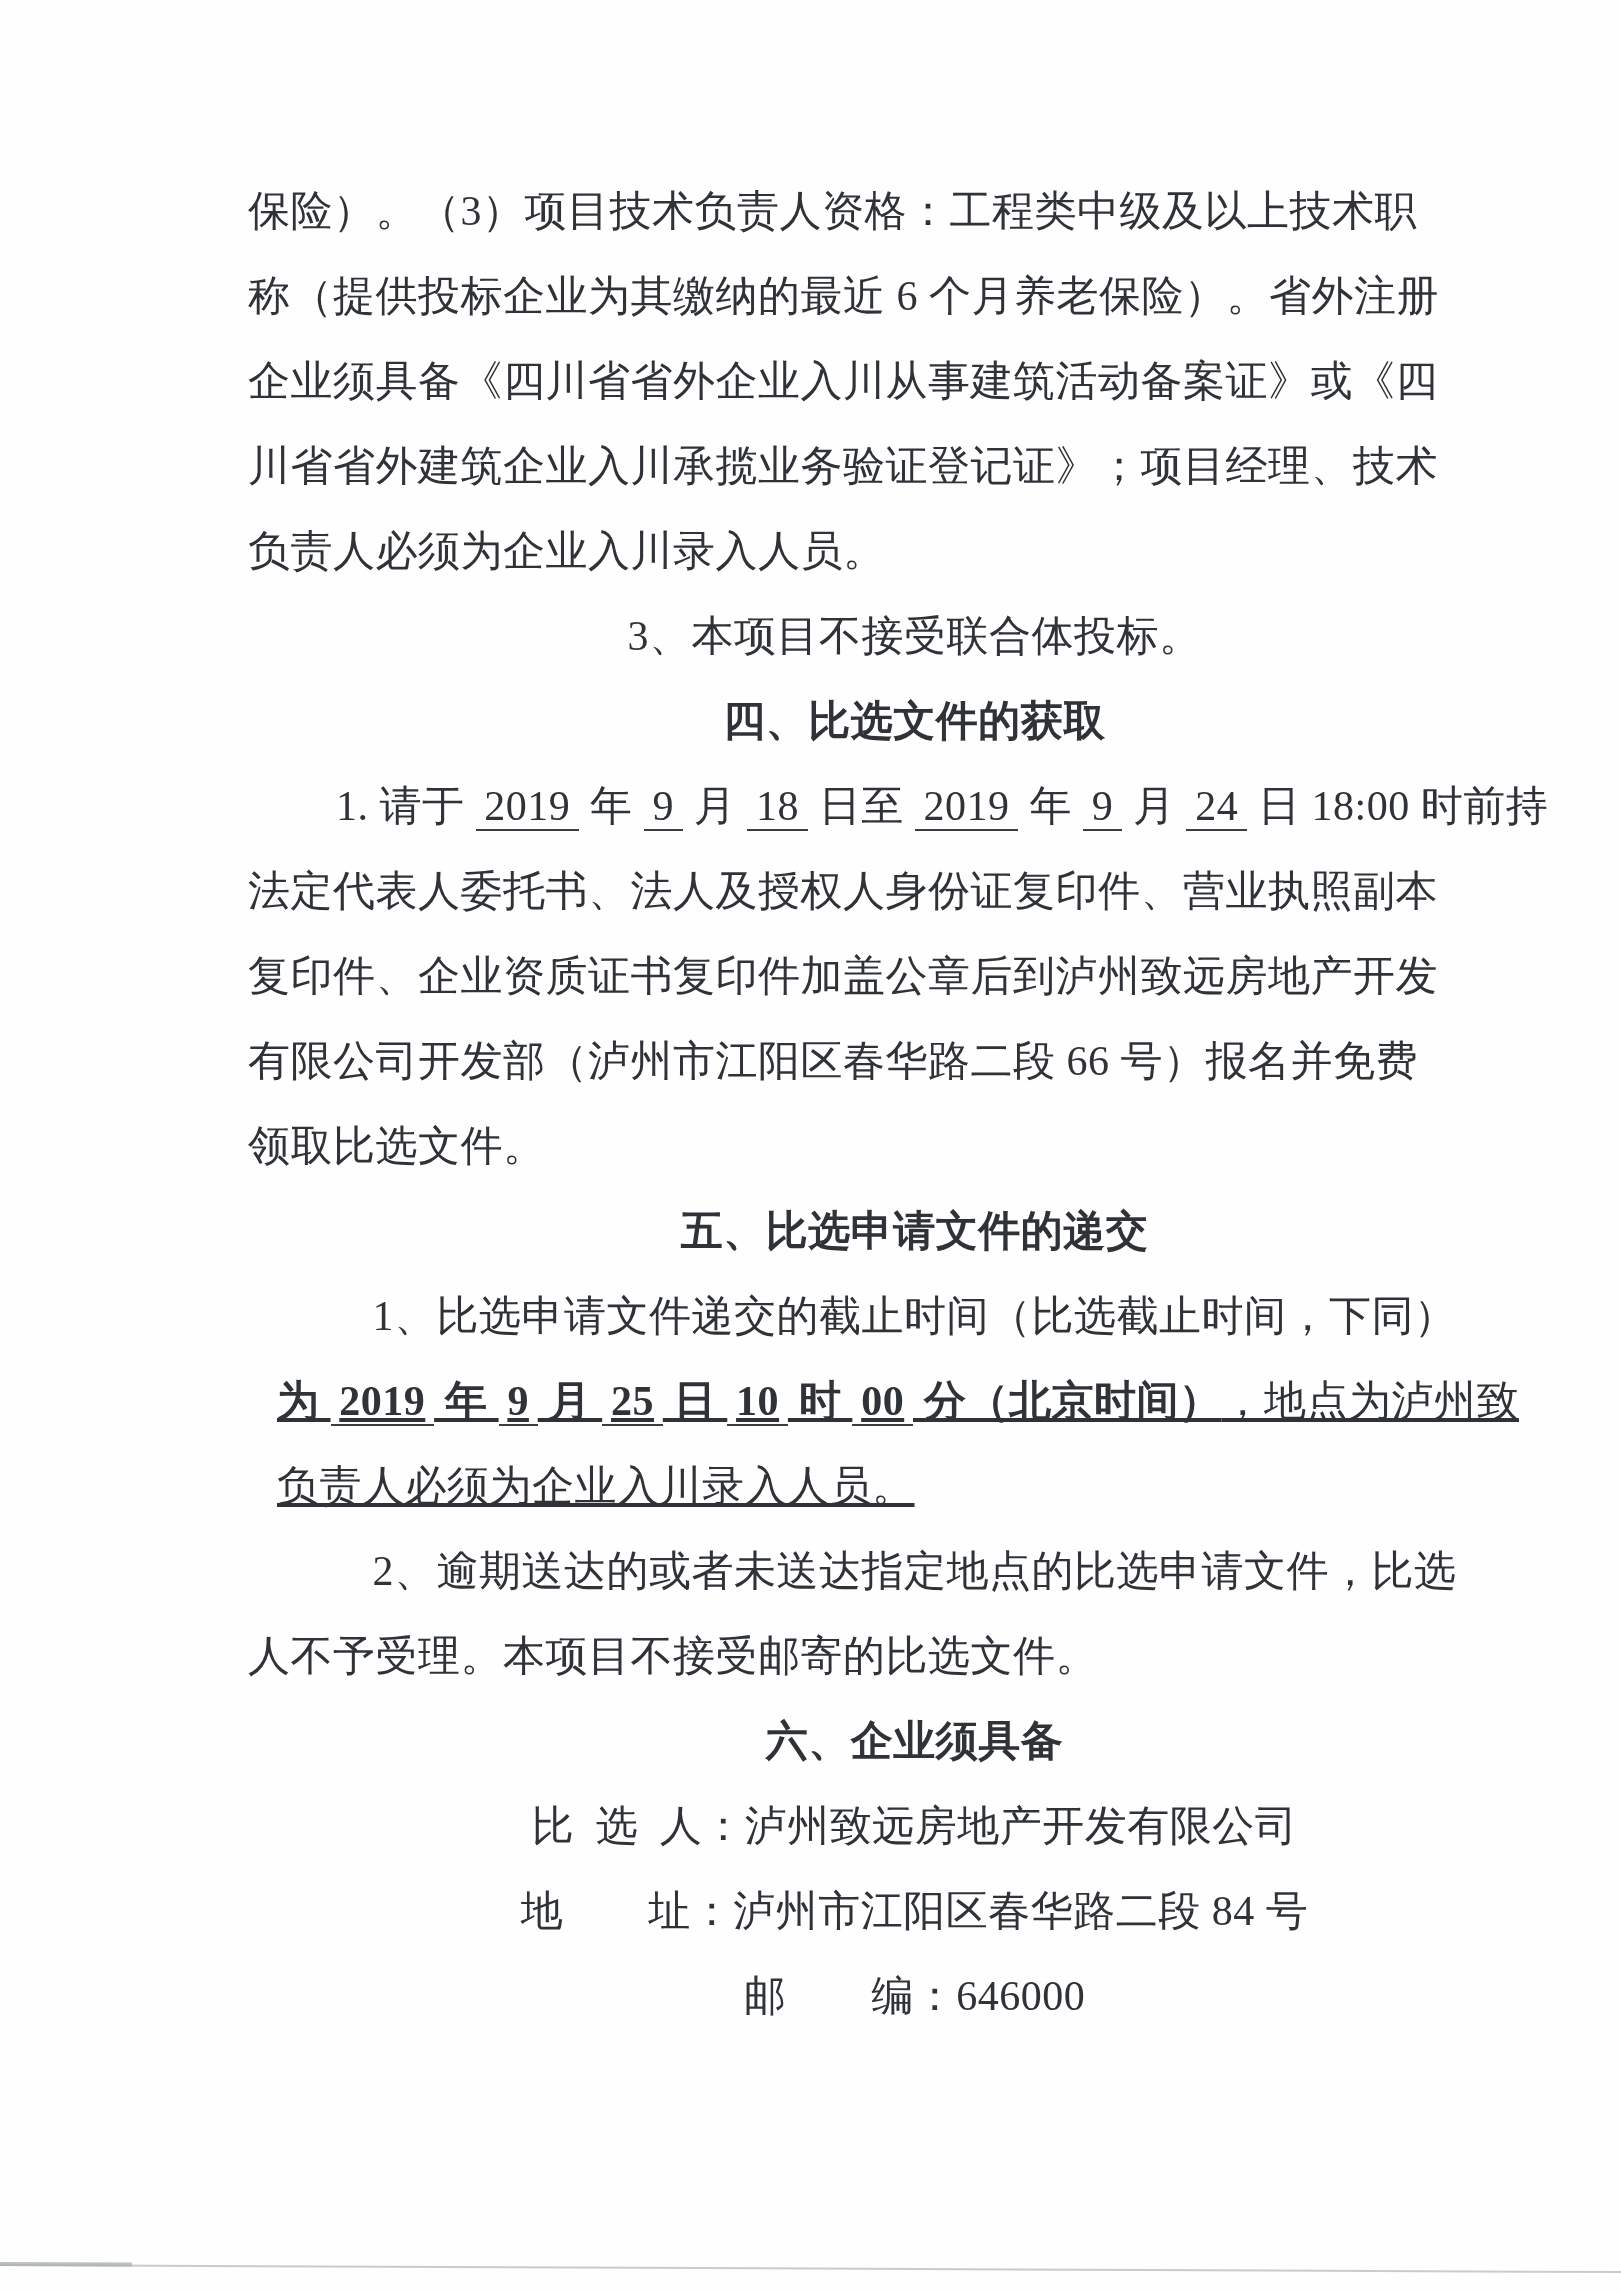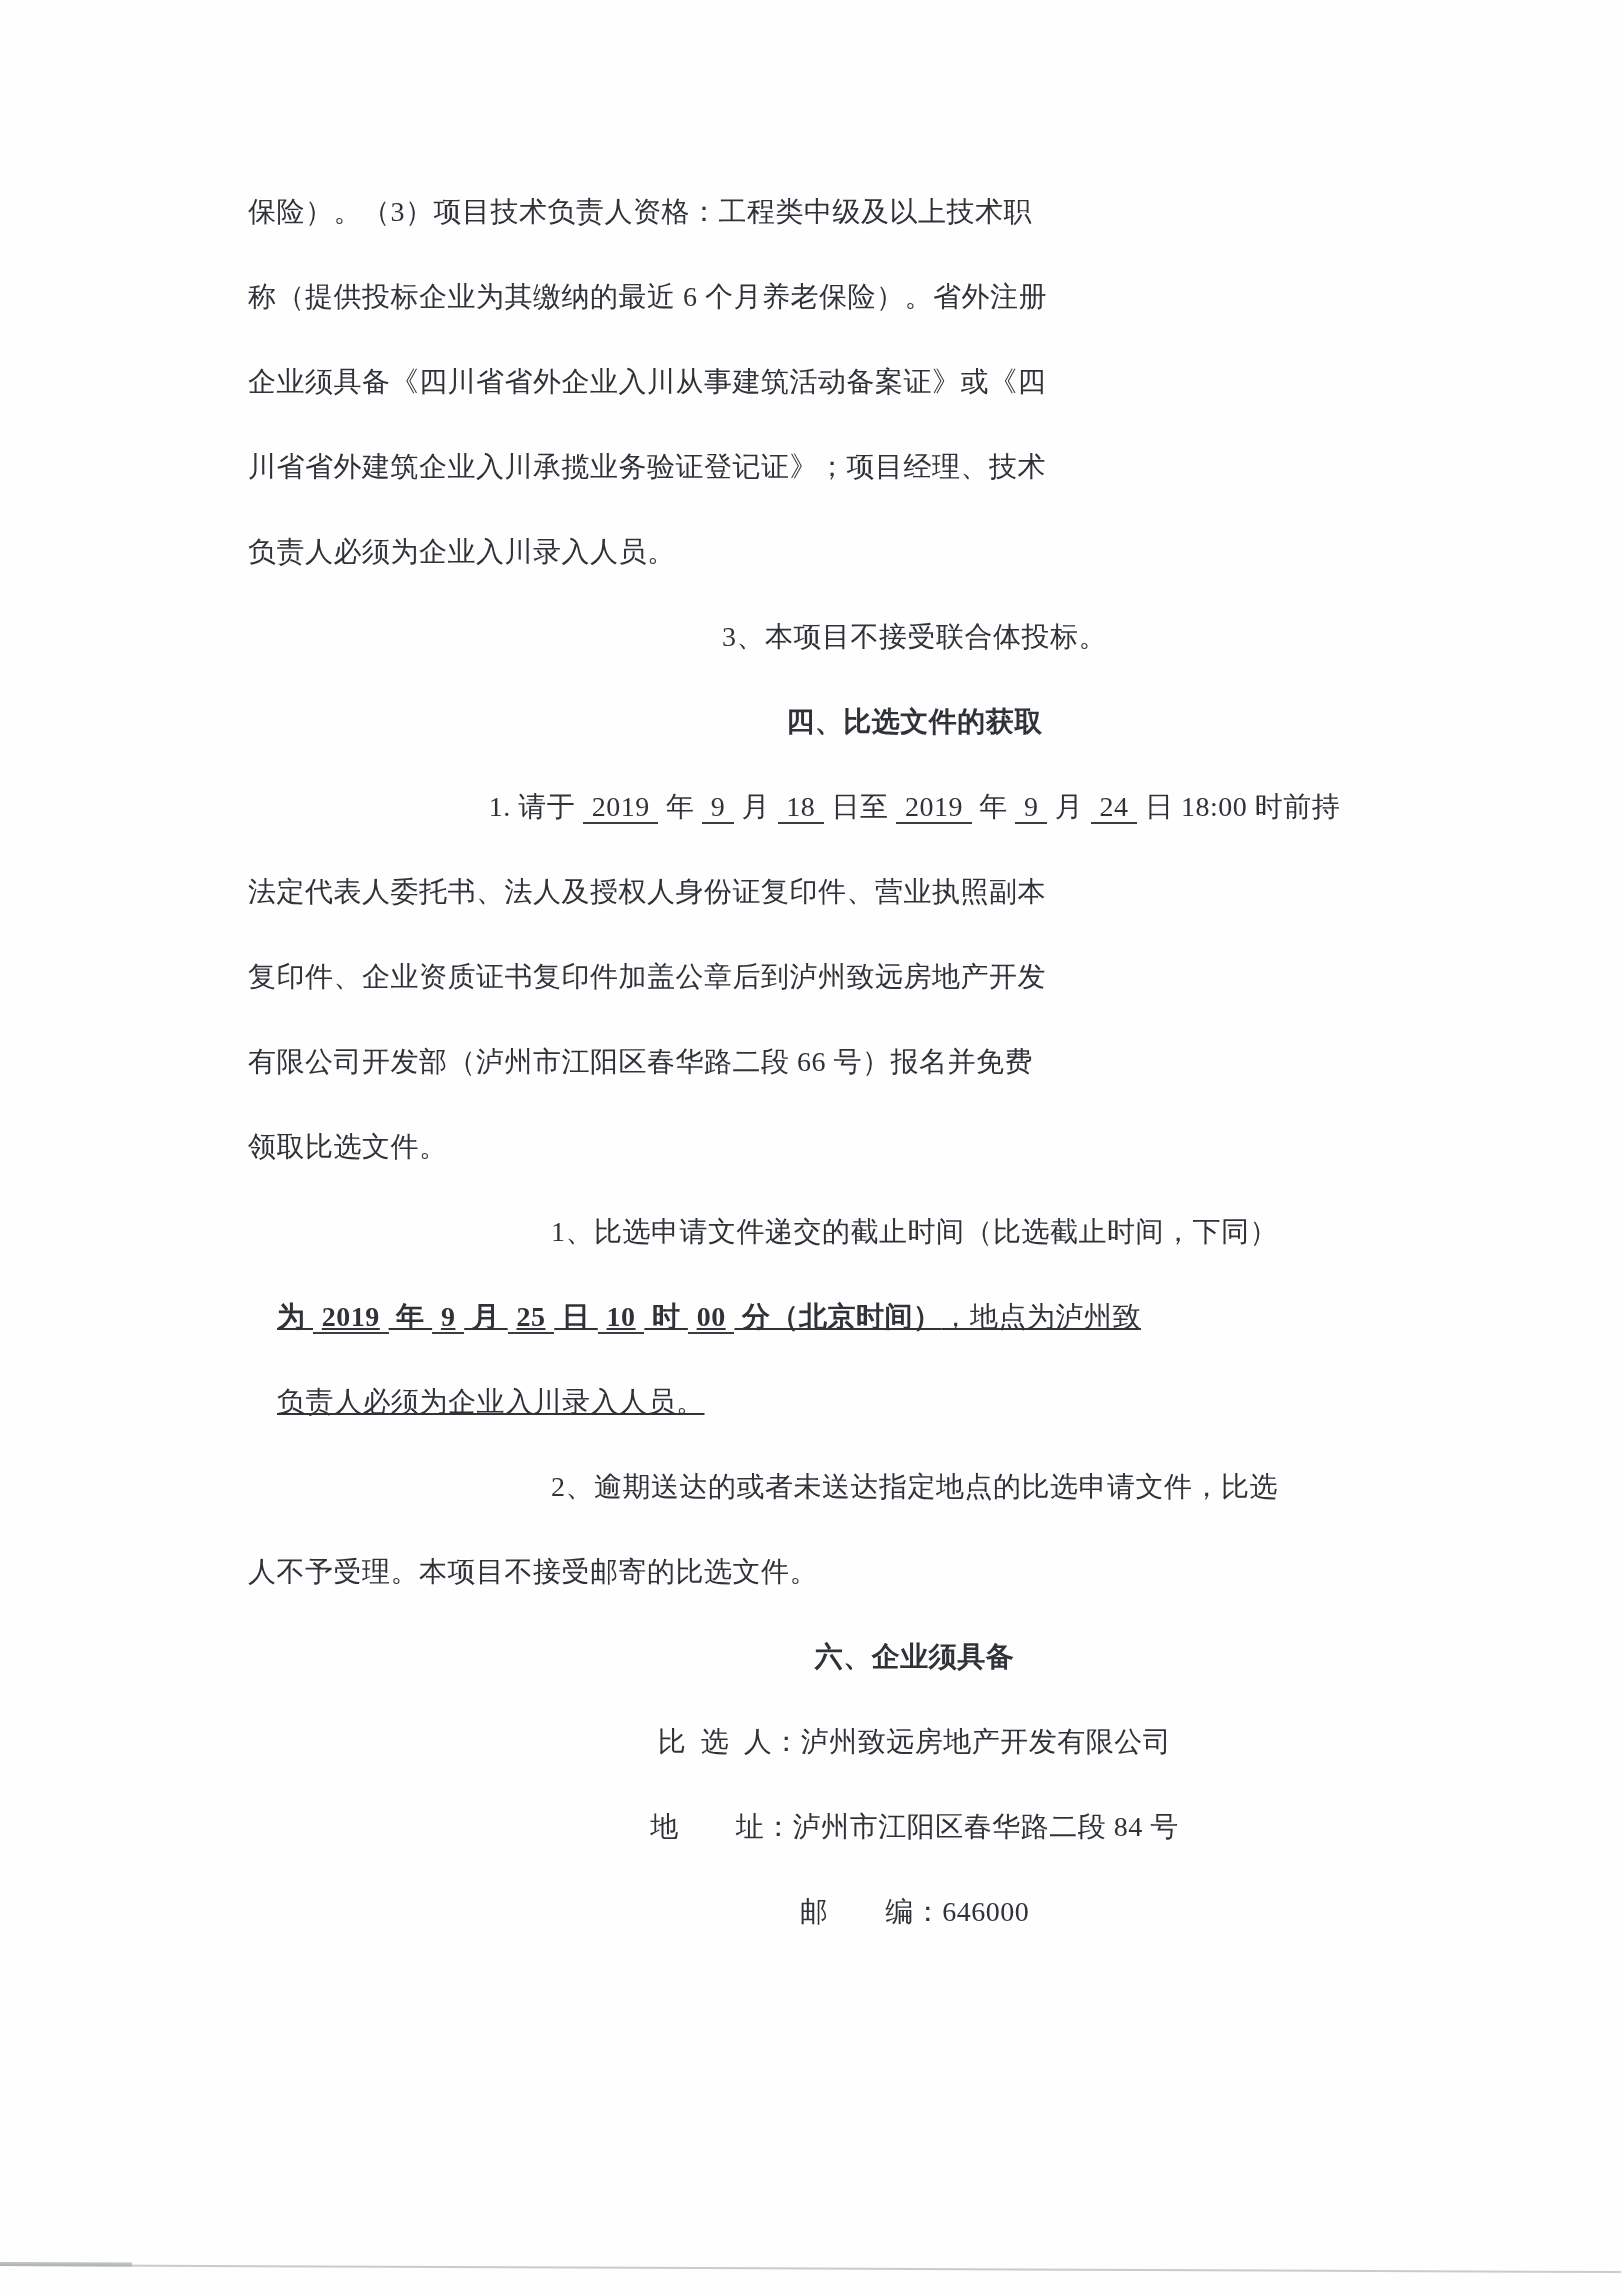--- a/index.html
+++ b/index.html
@@ -8,21 +8,21 @@
     width:1621px;height:2294px;
     background:#fefefe;
     overflow:hidden;
     font-family:"Liberation Serif","DejaVu Serif",serif;
     color:#2f3338;
   }
   .doc-body{
     position:absolute;
     left:248px;top:169px;
     width:1245px;
-    font-size:28px;
+    font-size:42px;
     line-height:85px;
     white-space:nowrap;
     letter-spacing:0.5px;
   }
   .line{height:85px;}
   .indent-flush{padding-left:0;}
   .indent-small{padding-left:29px;text-decoration:underline;}
   .indent-para{padding-left:88px;text-align:center;}
   .heading span{font-weight:700;}
   .seg-bold{font-weight:700;}
@@ -59,20 +59,21 @@
       <div class="line indent-flush"><span>企业须具备《四川省省外企业入川从事建筑活动备案证》或《四</span></div>
       <div class="line indent-flush"><span>川省省外建筑企业入川承揽业务验证登记证》；项目经理、技术</span></div>
       <div class="line indent-flush"><span>负责人必须为企业入川录入人员。</span></div>
       <div class="line indent-para"><span>3、本项目不接受联合体投标。</span></div>
       <div class="line indent-para heading"><span>四、比选文件的获取</span></div>
       <div class="line indent-para"><span>1. 请于 </span><span class="seg-underline">2019</span><span> 年 </span><span class="seg-underline">9</span><span> 月 </span><span class="seg-underline">18</span><span> 日至 </span><span class="seg-underline">2019</span><span> 年 </span><span class="seg-underline">9</span><span> 月 </span><span class="seg-underline">24</span><span> 日 18:00 时前持</span></div>
       <div class="line indent-flush"><span>法定代表人委托书、法人及授权人身份证复印件、营业执照副本</span></div>
       <div class="line indent-flush"><span>复印件、企业资质证书复印件加盖公章后到泸州致远房地产开发</span></div>
       <div class="line indent-flush"><span>有限公司开发部（泸州市江阳区春华路二段 66 号）报名并免费</span></div>
       <div class="line indent-flush"><span>领取比选文件。</span></div>
+      <div class="line indent-para heading"><span>五、比选申请文件的递交</span></div>
       <div class="line indent-para"><span>1、比选申请文件递交的截止时间（比选截止时间，下同）</span></div>
       <div class="line indent-small"><span class="seg-bold">为 </span><span class="seg-bold seg-underline">2019</span><span class="seg-bold"> 年 </span><span class="seg-bold seg-underline">9</span><span class="seg-bold"> 月 </span><span class="seg-bold seg-underline">25</span><span class="seg-bold"> 日 </span><span class="seg-bold seg-underline">10</span><span class="seg-bold"> 时 </span><span class="seg-bold seg-underline">00</span><span class="seg-bold"> 分（北京时间）</span><span>，地点为泸州致</span></div>
       <div class="line indent-small"><span>负责人必须为企业入川录入人员。</span></div>
       <div class="line indent-para"><span>2、逾期送达的或者未送达指定地点的比选申请文件，比选</span></div>
       <div class="line indent-flush"><span>人不予受理。本项目不接受邮寄的比选文件。</span></div>
       <div class="line indent-para heading"><span>六、企业须具备</span></div>
       <div class="line indent-para"><span>比 选 人：泸州致远房地产开发有限公司</span></div>
       <div class="line indent-para"><span>地　　址：泸州市江阳区春华路二段 84 号</span></div>
       <div class="line indent-para"><span>邮　　编：646000</span></div>
     </div>

